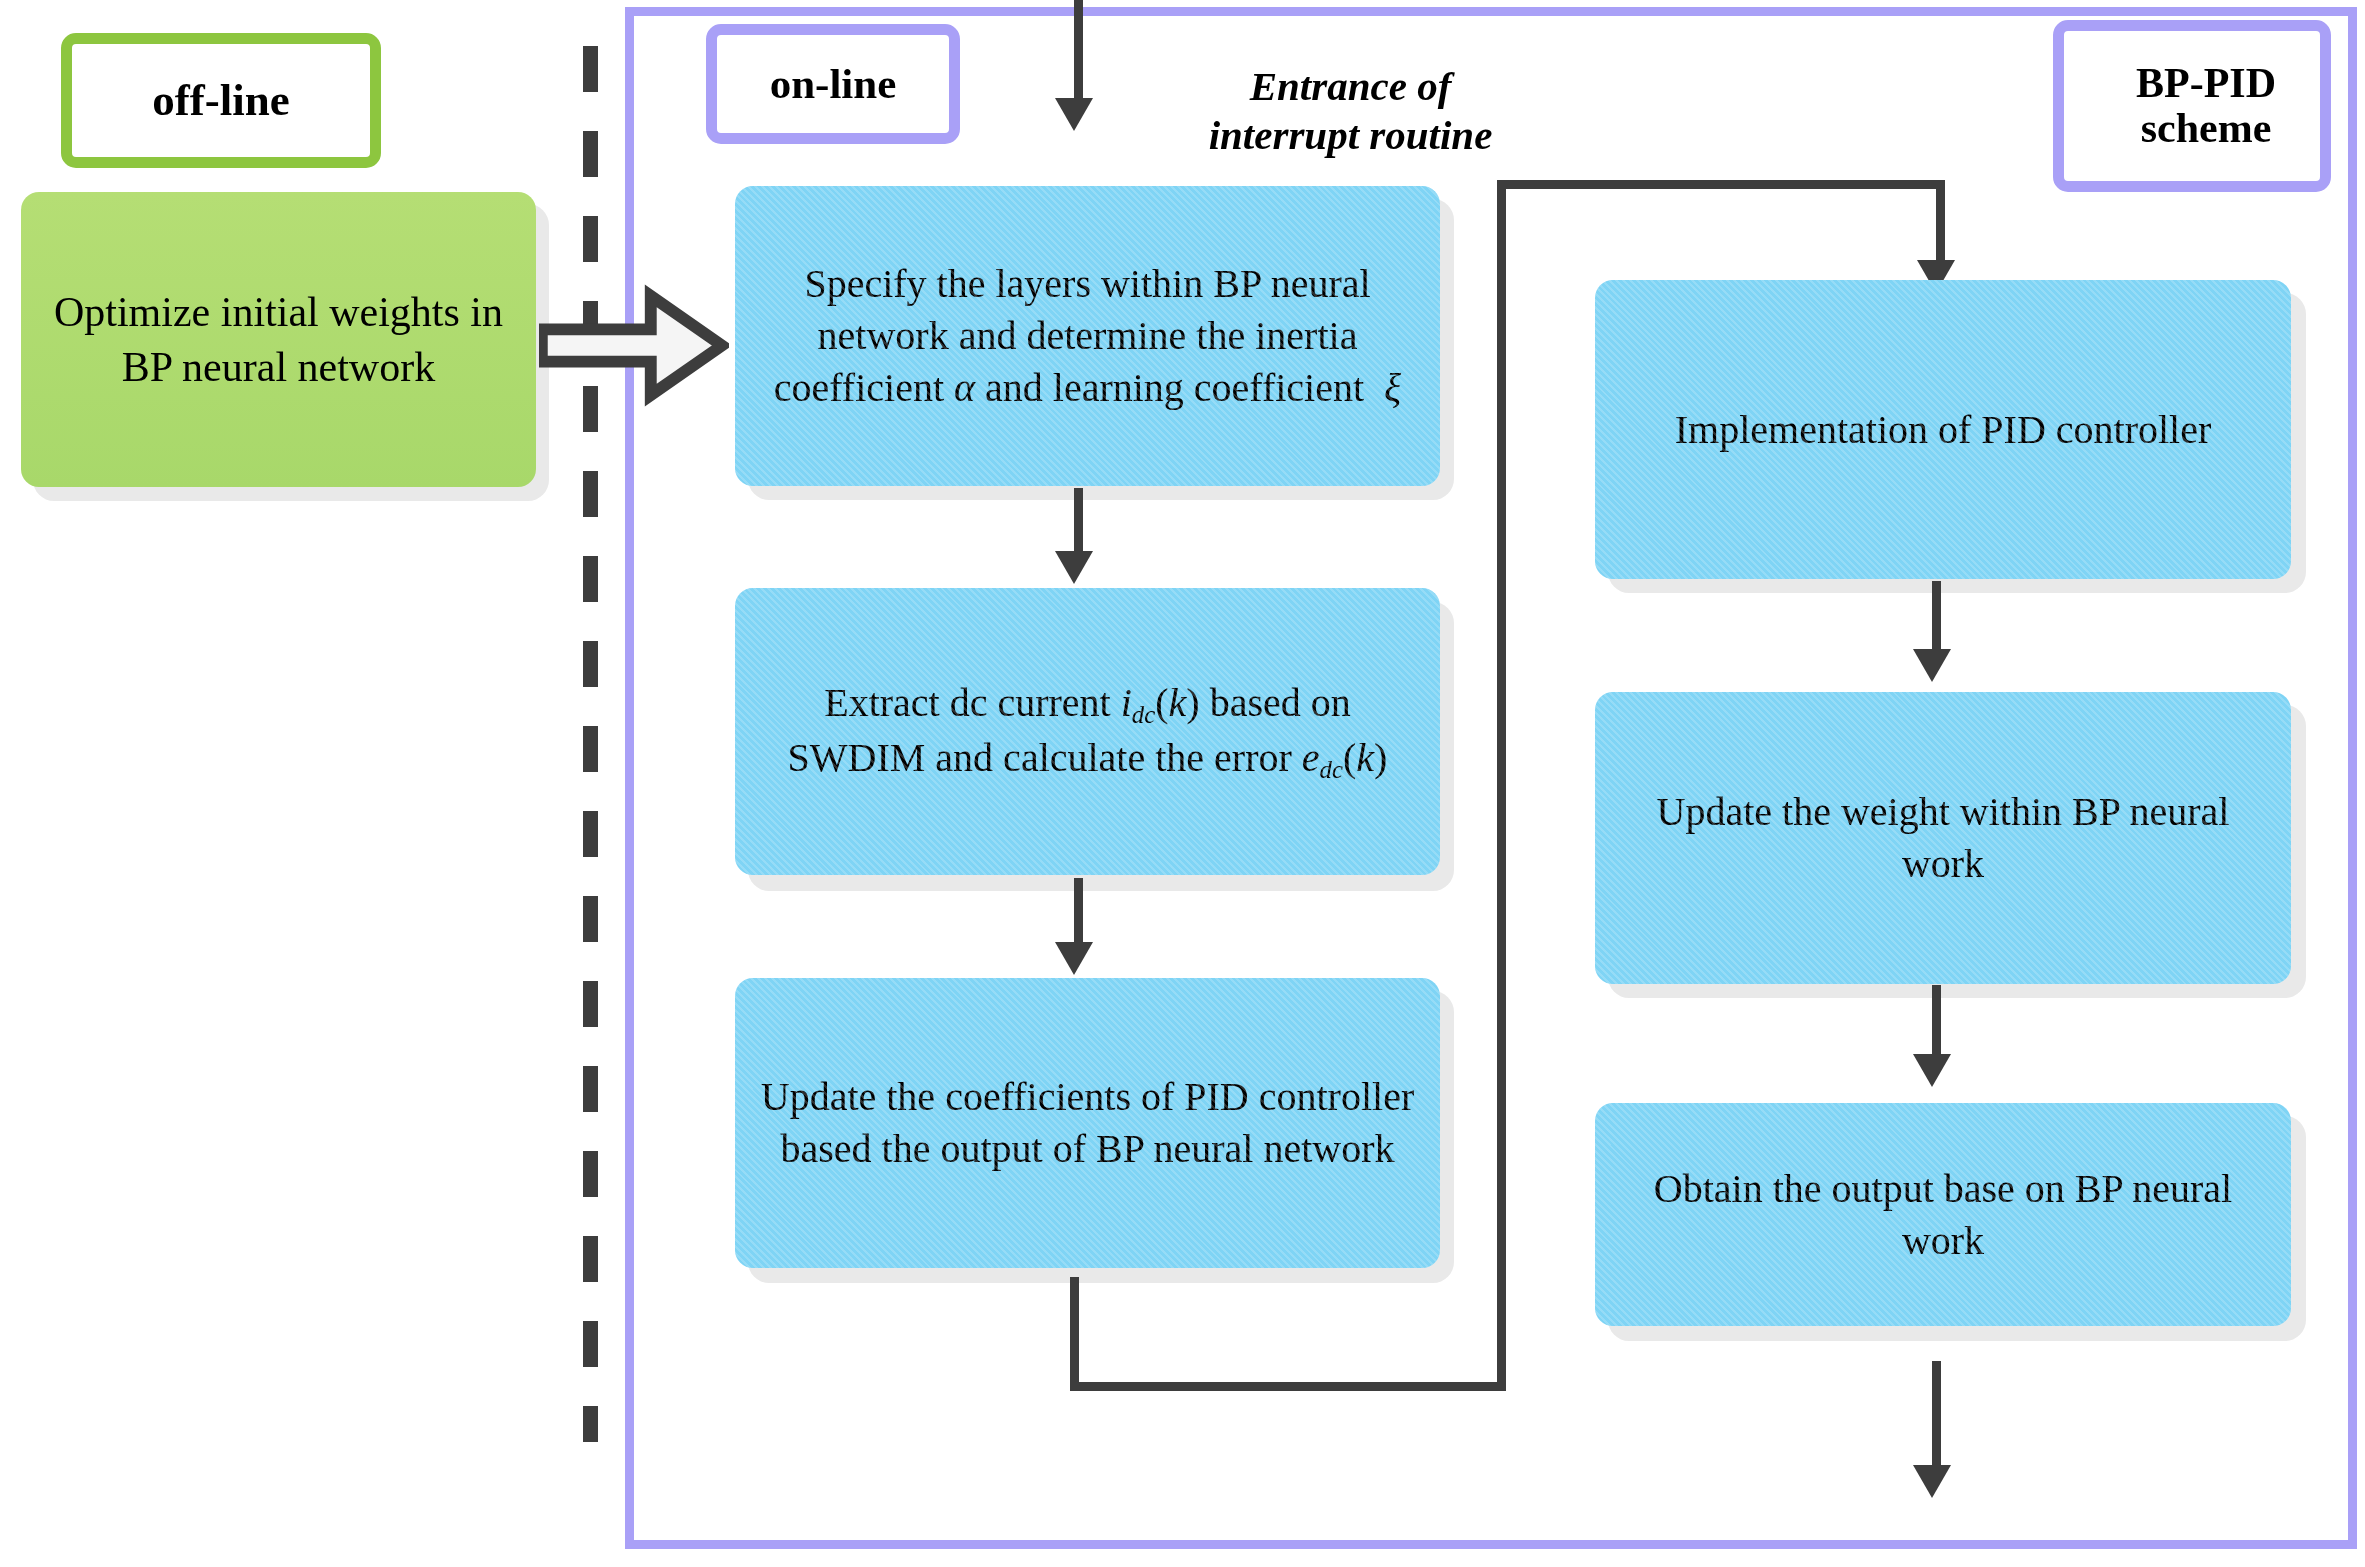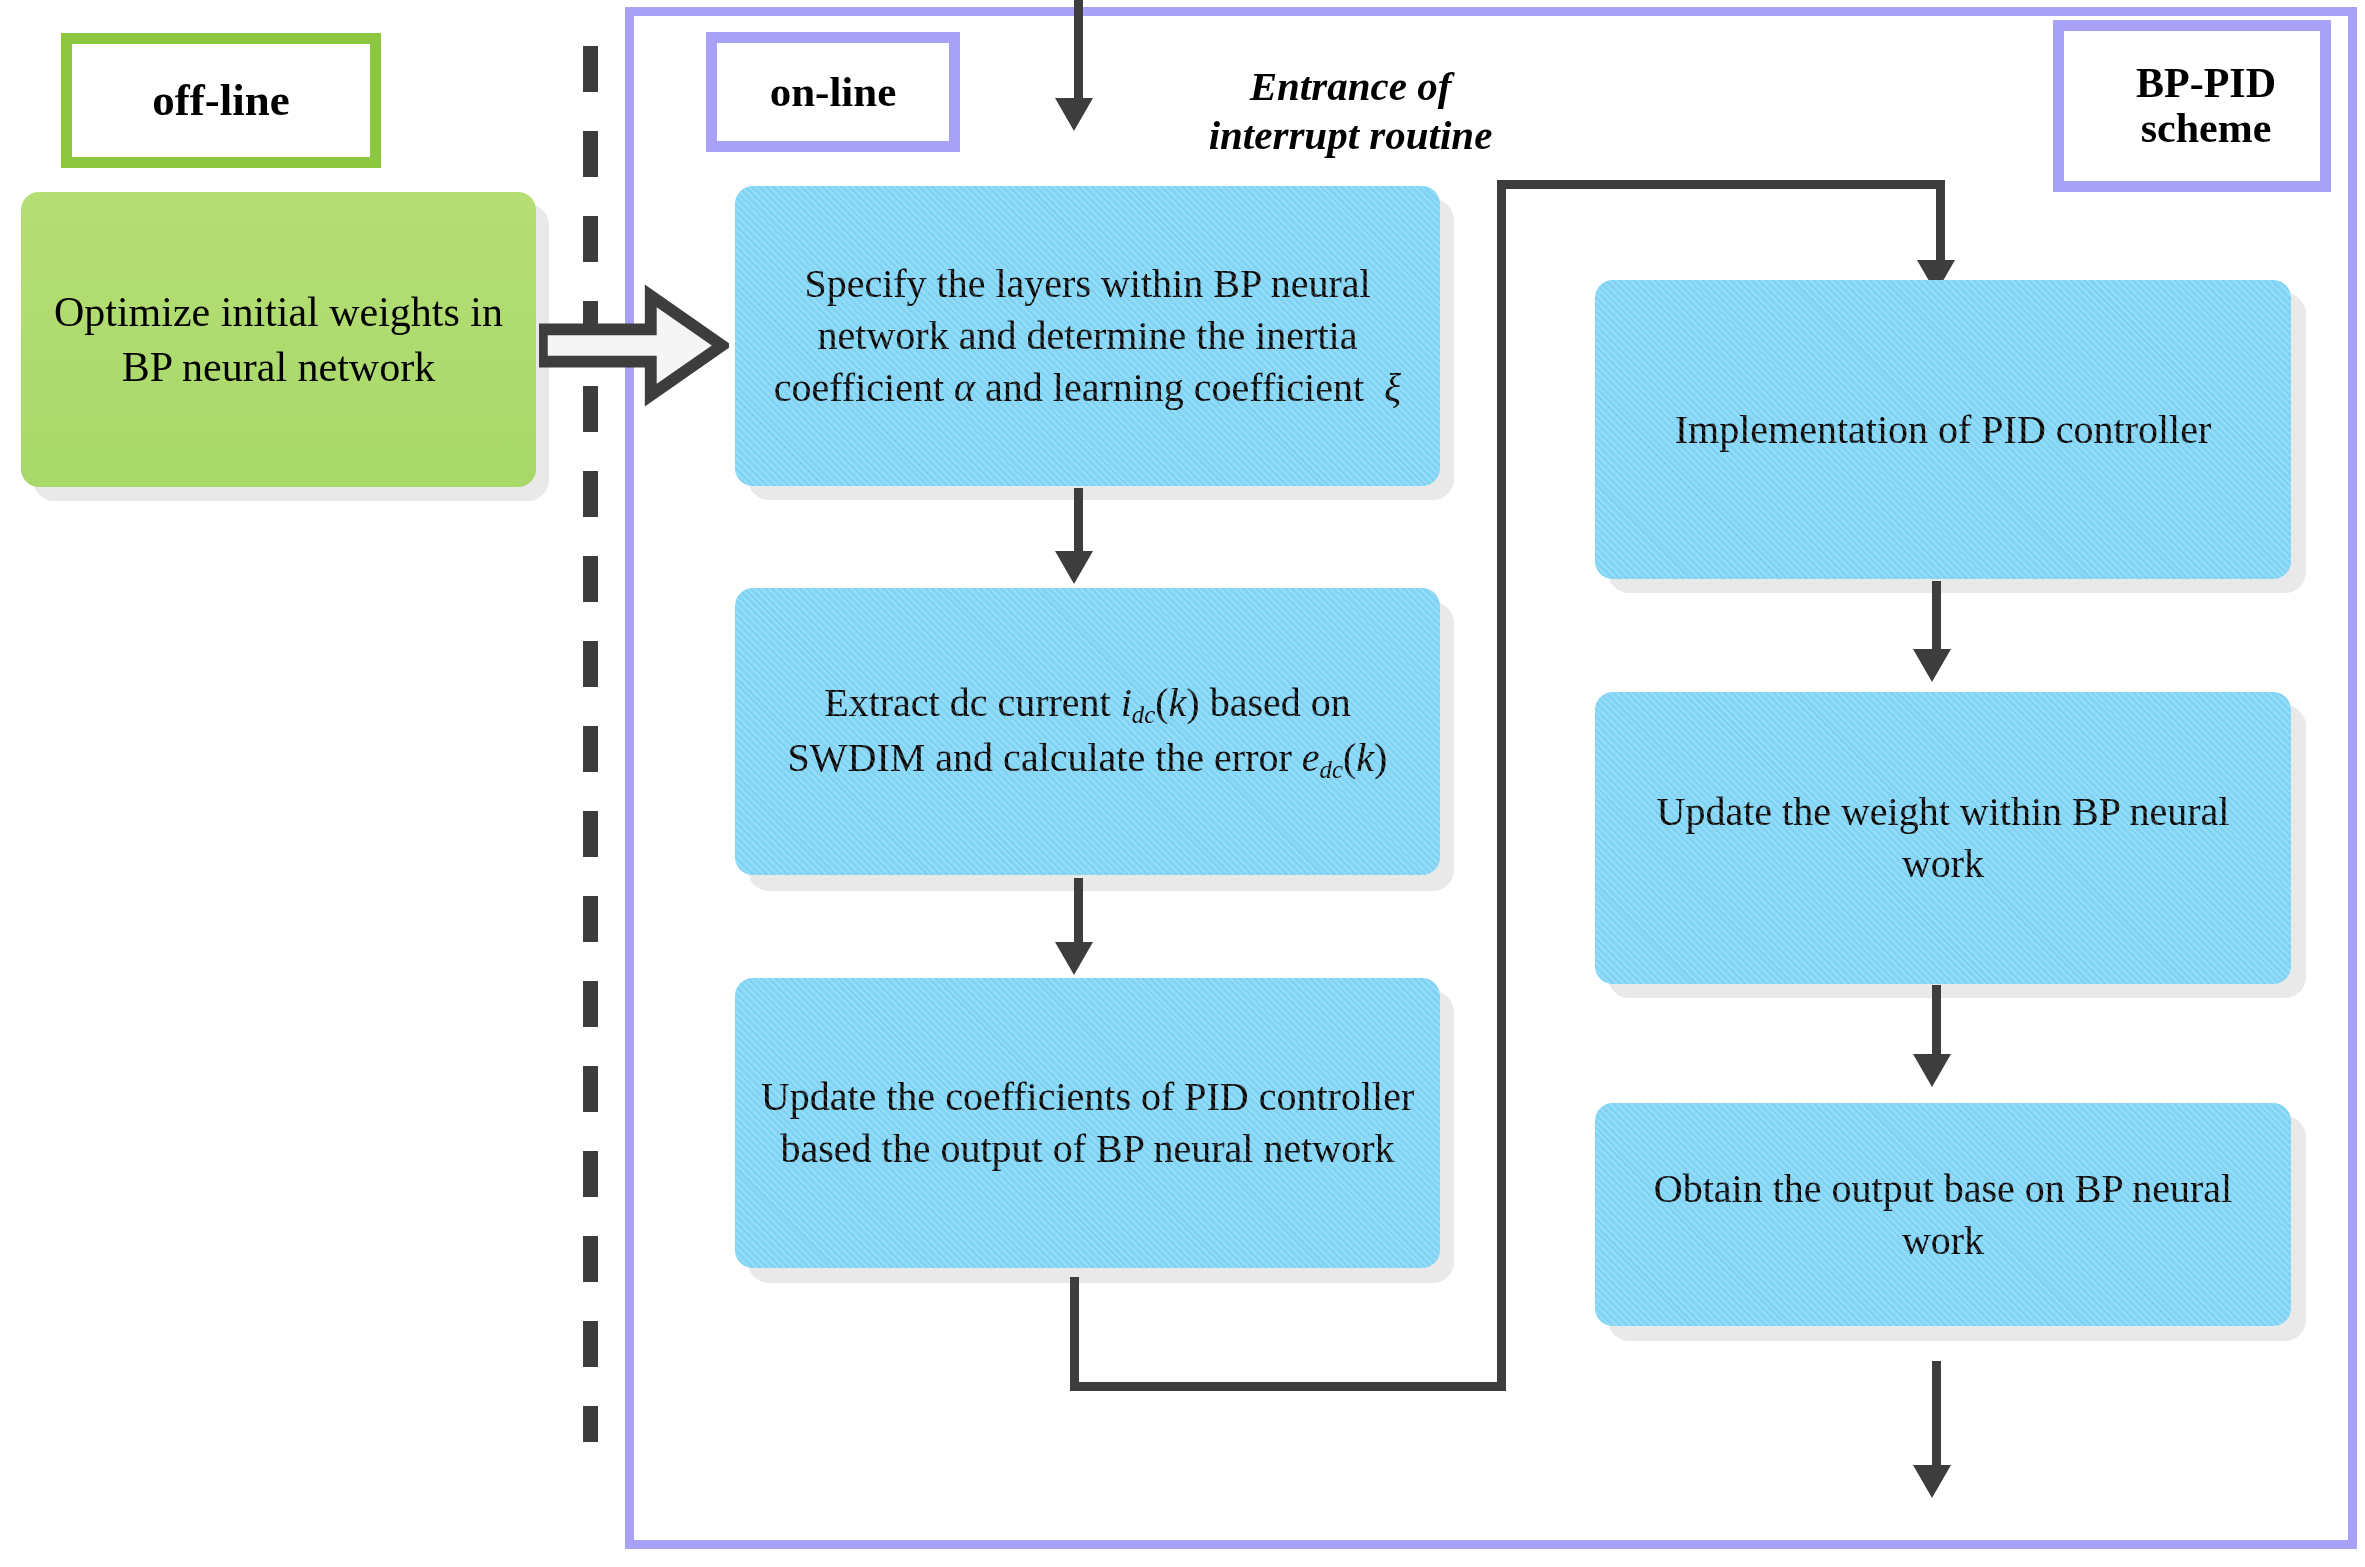--- a/index.html
+++ b/index.html
@@ -4,21 +4,21 @@
 <style>
   html,body{margin:0;padding:0;background:#fff;}
   body{width:2366px;height:1567px;position:relative;overflow:hidden;
        font-family:"Liberation Serif","DejaVu Serif",serif;}
 
   .stage{position:absolute;left:0;top:0;width:2366px;height:1567px;}
 
   
   .tag{position:absolute;background:#fff;box-sizing:border-box;
        display:flex;align-items:center;justify-content:center;
-       font-weight:bold;color:#000;text-align:center;line-height:1.05;}
+       font-weight:bold;color:#000;text-align:center;line-height:1.05;border-radius:15px;}
   .tag-green{border:11px solid #8DC63F;}
   .tag-purple{border:11px solid #A9A0F7;}
   .tag-inner{position:absolute;inset:4.2px;border:2.1px solid #fff;pointer-events:none;}
 
   
   .node{position:absolute;box-sizing:border-box;border-radius:18px;
         display:flex;align-items:center;justify-content:center;
         text-align:center;color:#000;line-height:1.30;
         padding:12.6px 24px;}
   .node .txt{display:block;width:100%;}
@@ -72,21 +72,21 @@
   <div class="dashline" style="left:583px;top:46px;height:1396px;"></div>
 
   <div class="frame" style="left:625px;top:7px;width:1732px;height:1542px;"></div>
 
   <div class="blockarrow" style="left:539px;top:279px;width:190px;height:133px;">
     <svg width="190" height="133" viewBox="0 0 272 190">
       <path d="M4,72 L160,72 L160,24 L262,95 L160,166 L160,118 L4,118 Z" fill="#F5F5F5" stroke="#3D3D3D" stroke-width="17" stroke-linejoin="miter"></path>
     </svg>
   </div>
 
-  <div class="tag tag-purple" style="left:706px;top:32px;width:254px;height:120px;font-size:43px;">
+  <div class="tag tag-purple" style="left:706px;top:24px;width:254px;height:120px;font-size:43px;">
     <span>on-line</span>
     <span class="tag-inner"></span>
   </div>
 
   <div class="tag tag-purple" style="left:2053px;top:19.5px;width:278px;height:172px;font-size:42px;white-space:pre-line;padding-left:28px;">
     <span>BP-PID
 scheme</span>
     <span class="tag-inner"></span>
   </div>
 

